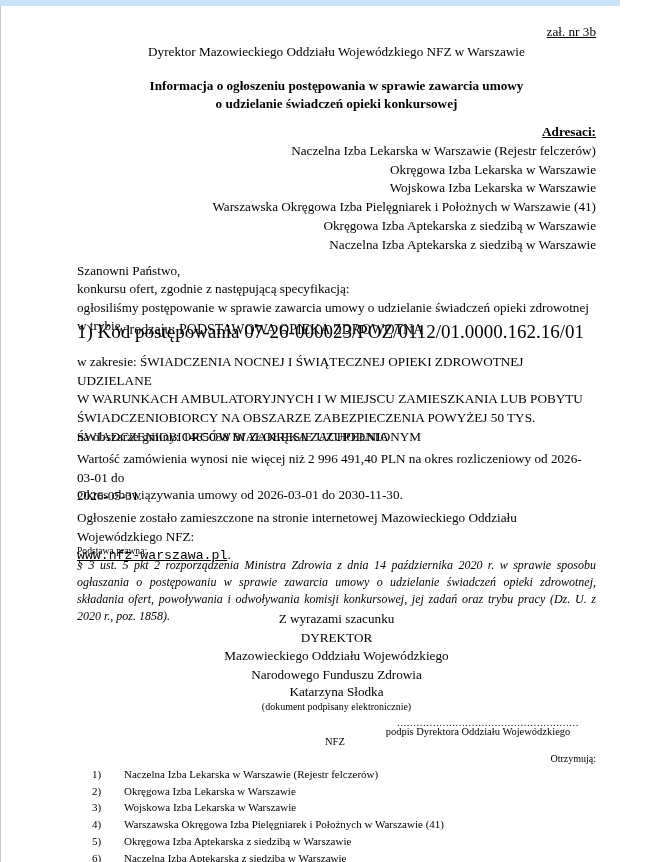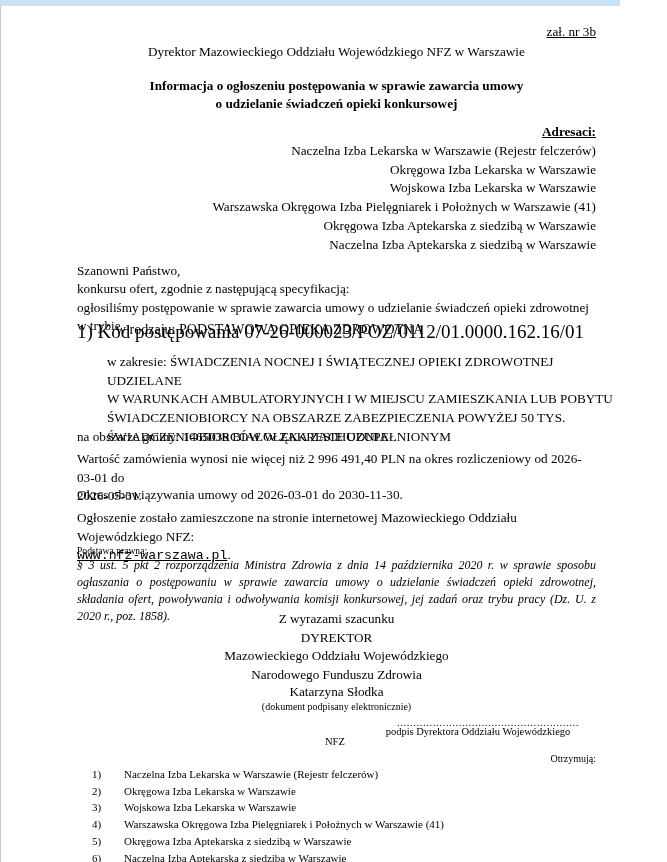--- a/index.html
+++ b/index.html
@@ -112,21 +112,20 @@
   .spec-kind {
     top: 320px;
     font-size: 14px;
     line-height: 1.42;
     margin-left: 39px;
   }
   .spec-scope {
     top: 353px;
     font-size: 13.2px;
     line-height: 1.42;
-    margin-left: 30px;
   }
   .spec-area {
     top: 428px;
     font-size: 13.2px;
     line-height: 1.42;
   }
   .spec-value {
     top: 450px;
     font-size: 13.2px;
     line-height: 1.42;

